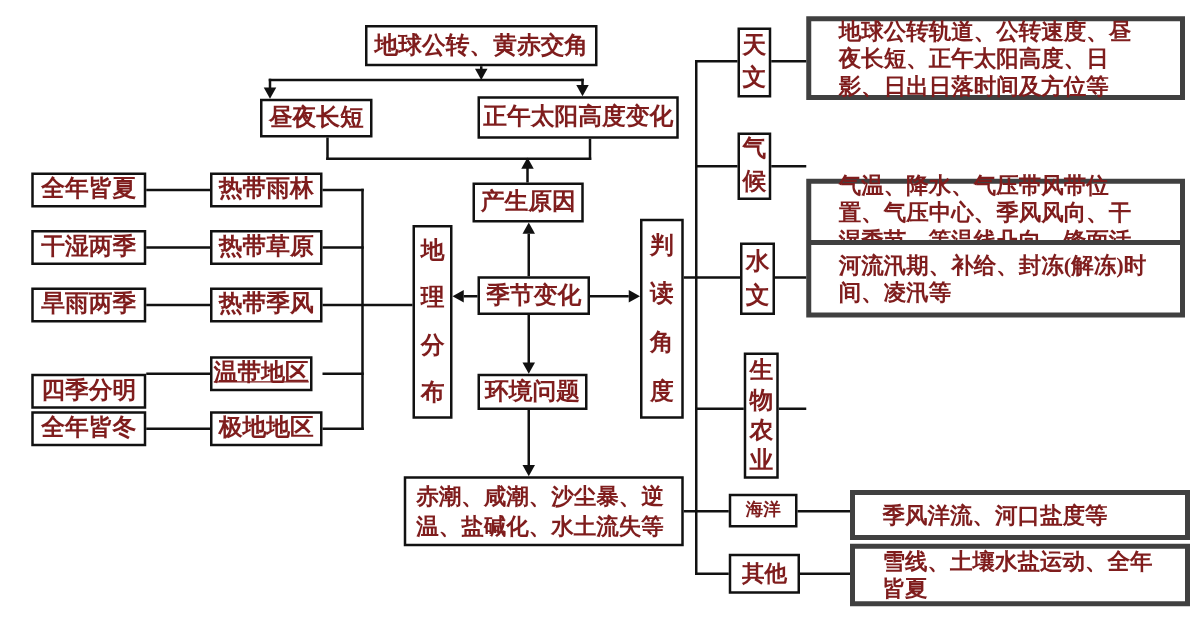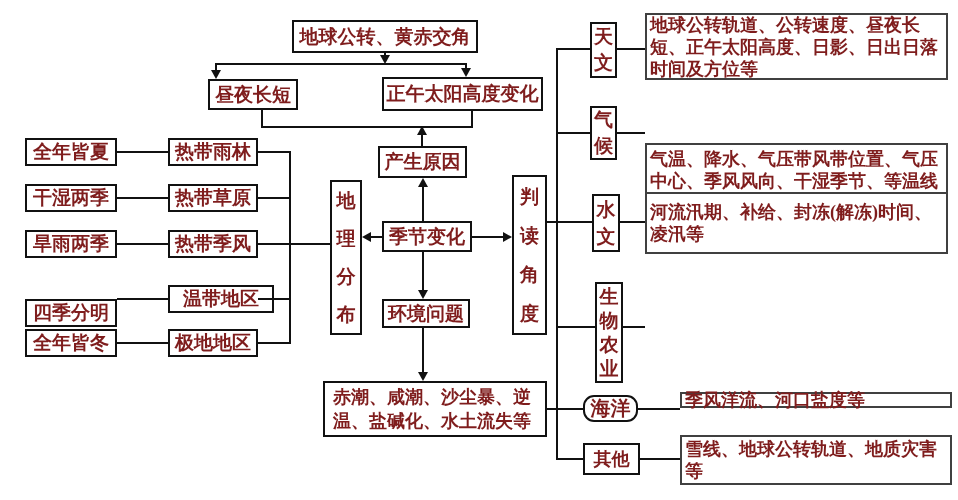--- a/index.html
+++ b/index.html
@@ -17,23 +17,23 @@
     position:absolute; box-sizing:border-box; border:2px solid #111;
     background:#fff; font-size:18px; line-height:24px; text-align:left;
     padding:2px 8px; word-break:break-all;
   }
   .vbox {
     position:absolute; box-sizing:border-box; border:2px solid #111;
     background:#fff; display:flex; align-items:center; justify-content:center;
     text-align:center; font-size:19px; word-break:break-all;
   }
   .desc {
-    position:absolute; box-sizing:border-box; border:2px solid #404040;
+    position:absolute; box-sizing:border-box; border:4px solid #404040;
     background:#fff; font-size:18px; line-height:22px; text-align:left;
-    padding:2px 3px; word-break:break-all; display:flex; align-items:center;
+    padding:2px 22px; word-break:break-all; display:flex; align-items:center;
   }
   .hl { position:absolute; height:2px; background:#111; }
   .vl { position:absolute; width:2px; background:#111; }
   .tri { position:absolute; width:0; height:0; }
   .tri.down  { border-left:5px solid transparent; border-right:5px solid transparent; border-top:9px solid #111; }
   .tri.up    { border-left:5px solid transparent; border-right:5px solid transparent; border-bottom:9px solid #111; }
   .tri.left  { border-top:5px solid transparent; border-bottom:5px solid transparent; border-right:9px solid #111; }
   .tri.right { border-top:5px solid transparent; border-bottom:5px solid transparent; border-left:9px solid #111; }
 </style>
 </head>
@@ -53,36 +53,36 @@
   <div class="vbox" style="left:330px;top:180px;width:32px;height:155px;line-height:38px;">地理分布</div>
   <div class="vbox" style="left:512px;top:175px;width:35px;height:160px;line-height:39px;">判读角度</div>
 
   <div class="box" style="left:25px;top:138px;width:92px;height:28px;">全年皆夏</div>
   <div class="box" style="left:168px;top:138px;width:90px;height:28px;">热带雨林</div>
   <div class="box" style="left:25px;top:184px;width:92px;height:28px;">干湿两季</div>
   <div class="box" style="left:168px;top:184px;width:90px;height:28px;">热带草原</div>
   <div class="box" style="left:25px;top:230px;width:92px;height:28px;">旱雨两季</div>
   <div class="box" style="left:168px;top:230px;width:90px;height:28px;">热带季风</div>
   <div class="box" style="left:25px;top:285px;width:92px;height:28px;margin-top:14px;">四季分明</div>
-  <div class="box" style="left:168px;top:285px;width:106px;height:28px;">温带地区</div>
+  <div class="box" style="left:168px;top:285px;width:82px;height:28px;text-decoration:underline;">温带地区</div>
   <div class="box" style="left:25px;top:329px;width:92px;height:28px;">全年皆冬</div>
   <div class="box" style="left:168px;top:329px;width:90px;height:28px;">极地地区</div>
 
   <div class="vbox" style="left:590px;top:22px;width:27px;height:56px;line-height:26px;">天文</div>
   <div class="vbox" style="left:590px;top:106px;width:27px;height:54px;line-height:26px;">气候</div>
   <div class="vbox" style="left:592px;top:194px;width:28px;height:58px;line-height:27px;">水文</div>
   <div class="vbox" style="left:595px;top:282px;width:28px;height:101px;line-height:24px;">生物农业</div>
-  <div class="box" style="left:583px;top:395px;width:55px;height:27px;font-size:20px;border-radius:11px;">海洋</div>
+  <div class="box" style="left:583px;top:395px;width:55px;height:27px;font-size:14px;">海洋</div>
   <div class="box" style="left:583px;top:443px;width:57px;height:32px;font-size:18px;">其他</div>
 
   <div class="desc" style="left:645px;top:13px;width:303px;height:67px;">地球公转轨道、公转速度、昼夜长短、正午太阳高度、日影、日出日落时间及方位等</div>
   <div class="desc" style="left:645px;top:95px;width:303px;height:75px;margin-top:48px;">气温、降水、气压带风带位置、气压中心、季风风向、干湿季节、等温线凸向、锋面活动及气象灾害等</div>
   <div class="desc" style="left:645px;top:192px;width:303px;height:62px;">河流汛期、补给、封冻(解冻)时间、凌汛等</div>
-  <div class="desc" style="left:680px;top:392px;width:272px;height:16px;">季风洋流、河口盐度等</div>
-  <div class="desc" style="left:680px;top:435px;width:272px;height:50px;">雪线、地球公转轨道、地质灾害等</div>
+  <div class="desc" style="left:680px;top:392px;width:272px;height:40px;">季风洋流、河口盐度等</div>
+  <div class="desc" style="left:680px;top:435px;width:272px;height:50px;">雪线、土壤水盐运动、全年皆夏</div>
 
   <div class="vl" style="left:384px;top:53px;height:5px;"></div>
   <div class="tri down" style="left:380px;top:55px;"></div>
   <div class="hl" style="left:215px;top:63px;width:252px;"></div>
   <div class="vl" style="left:215px;top:63px;height:8px;"></div>
   <div class="tri down" style="left:211px;top:70px;"></div>
   <div class="vl" style="left:465px;top:63px;height:6px;"></div>
   <div class="tri down" style="left:461px;top:68px;"></div>
 
   <div class="vl" style="left:261px;top:110px;height:18px;"></div>

